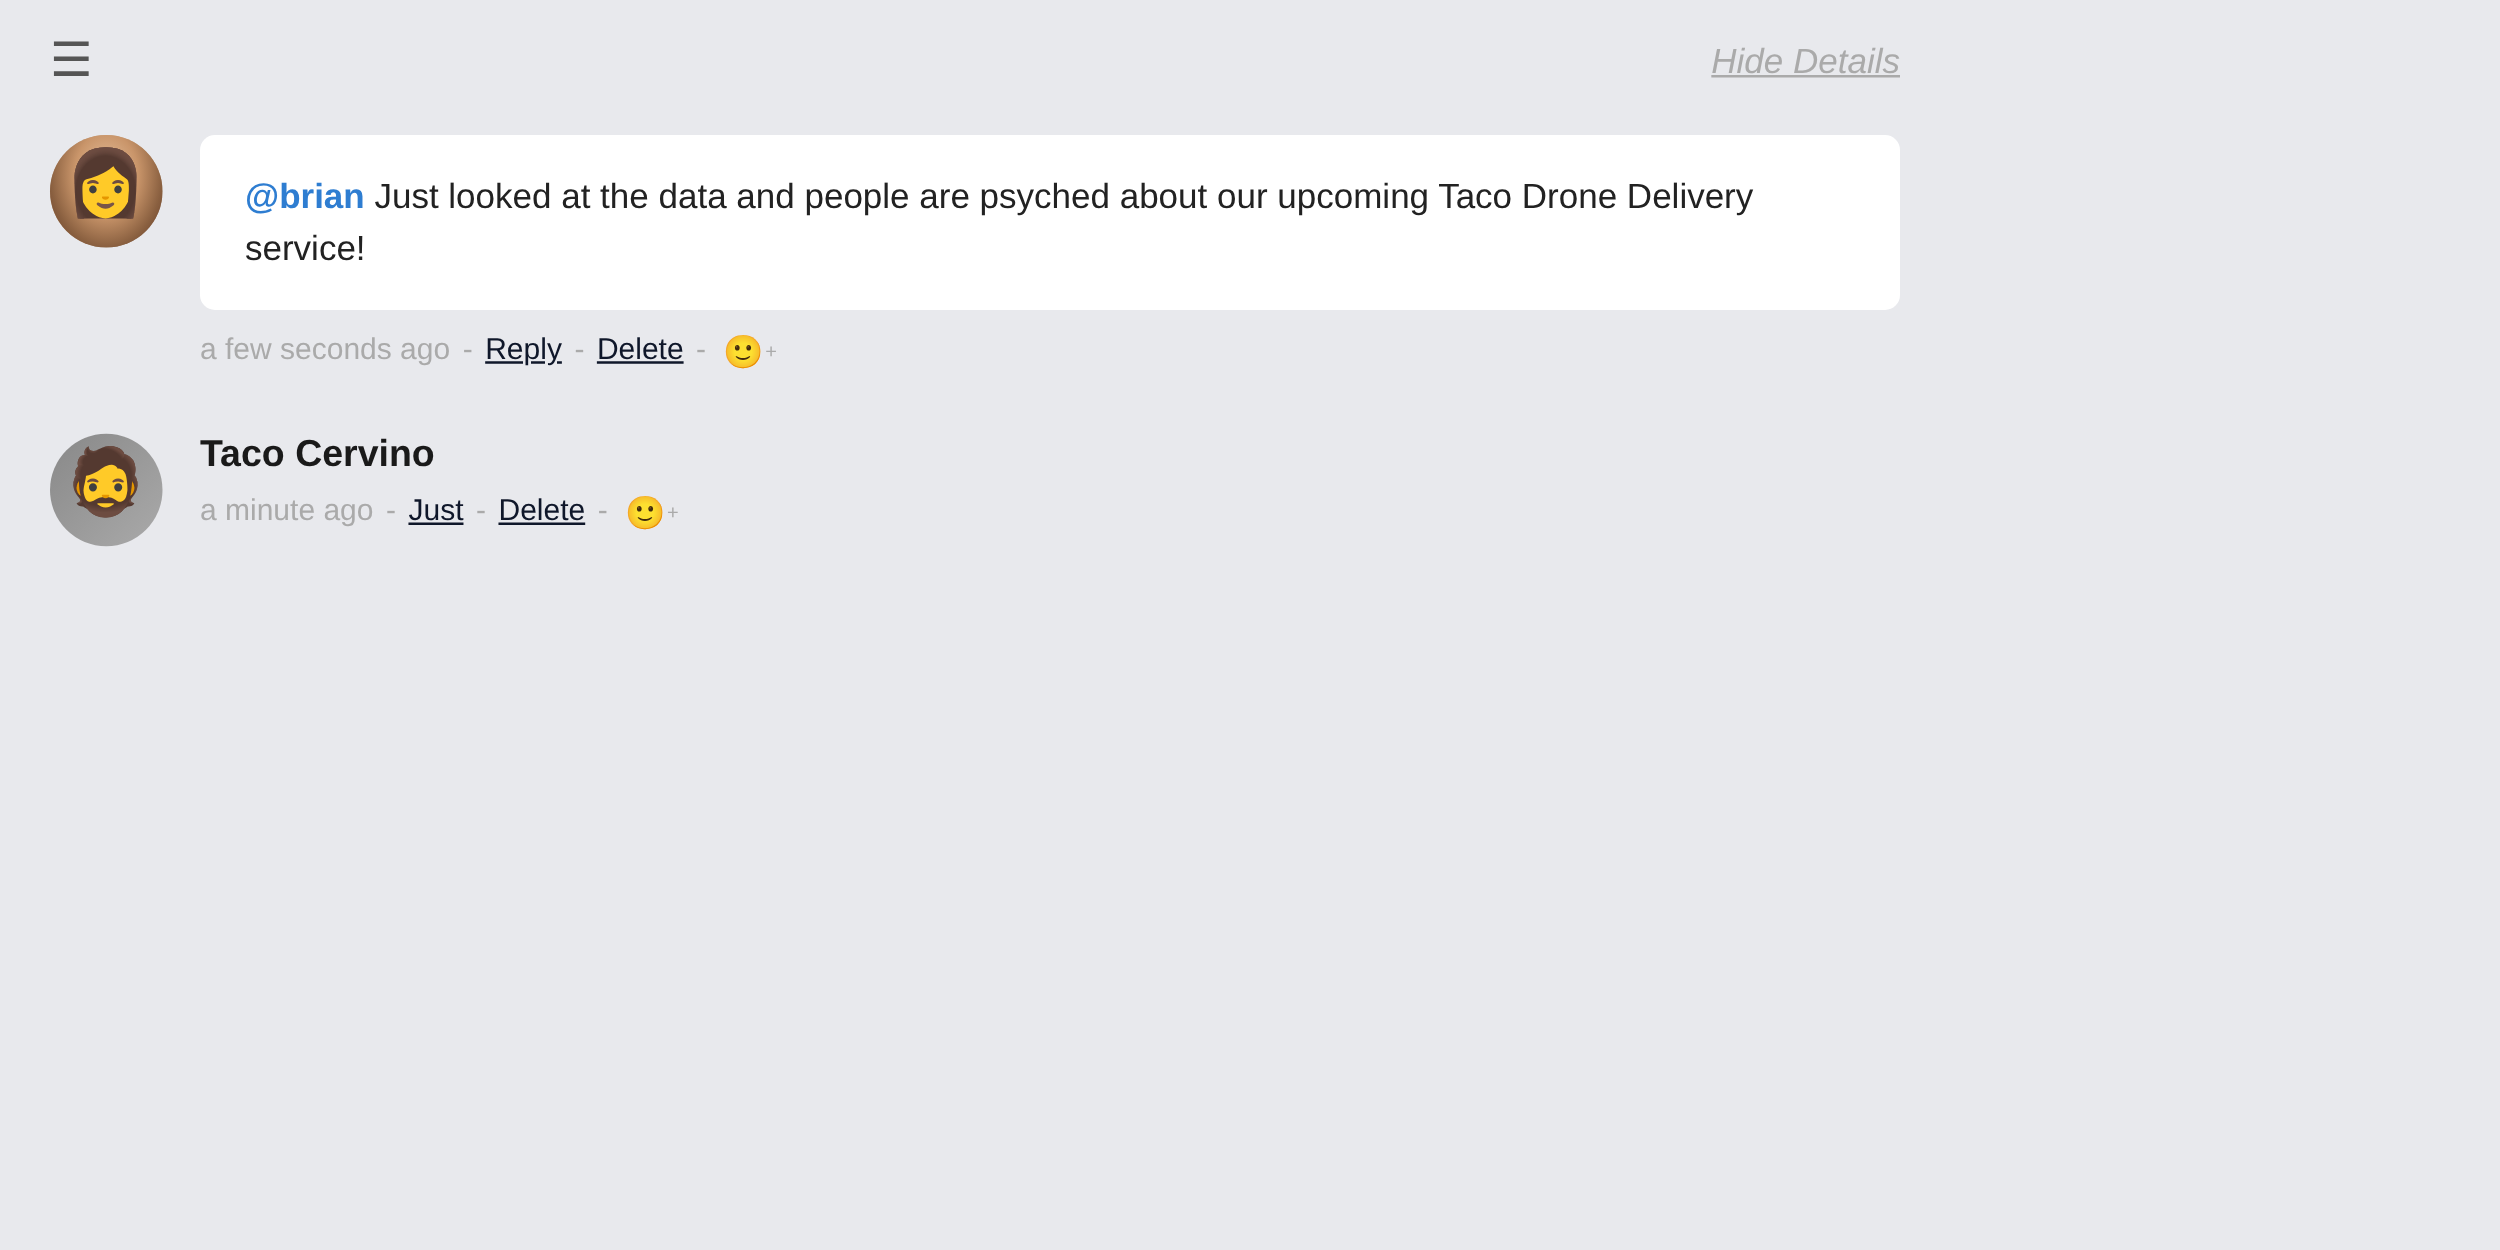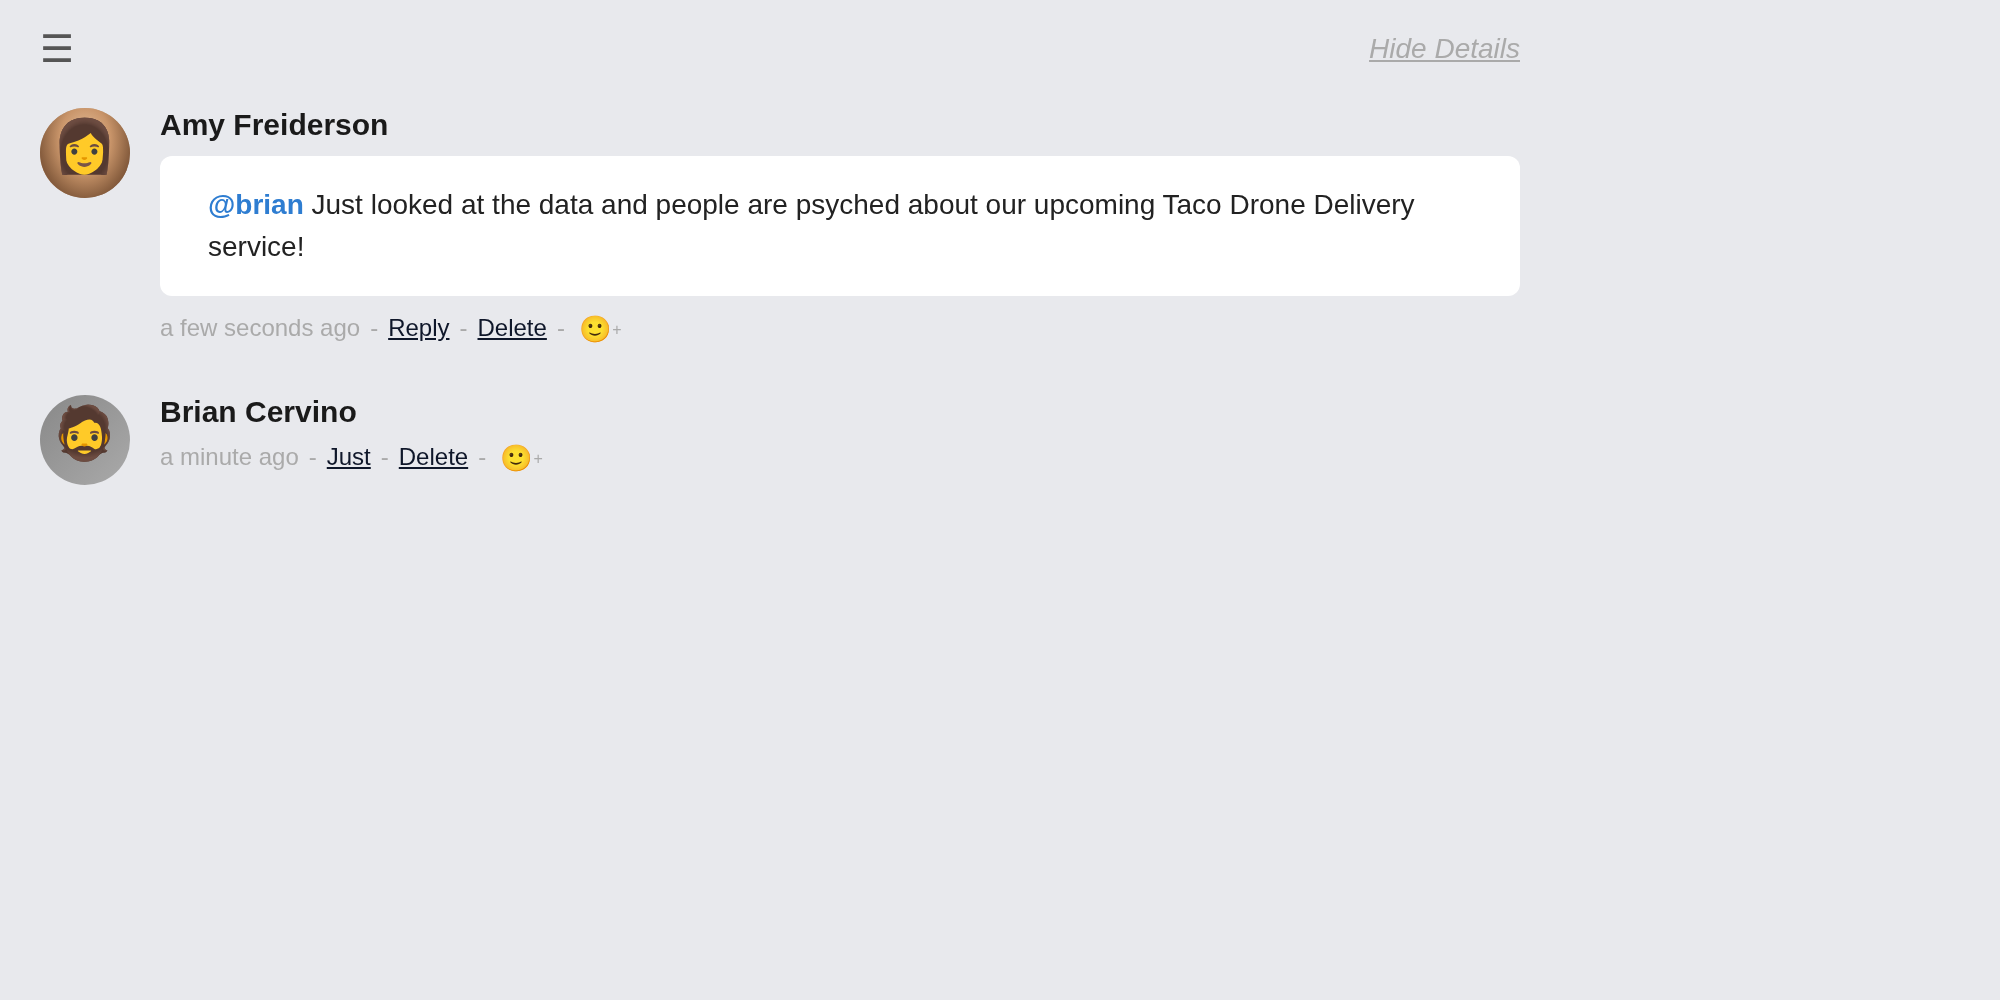--- a/index.html
+++ b/index.html
@@ -116,21 +116,21 @@
     .user-name {
       font-size: 30px;
       font-weight: 800;
       color: #1a1a1a;
       margin-bottom: 14px;
     }
 
     .message-bubble {
       background: #ffffff;
       border-radius: 12px;
-      padding: 28px 48px;
+      padding: 28px 36px;
       margin-bottom: 18px;
     }
 
     .message-text {
       font-size: 28px;
       line-height: 1.5;
       color: #222;
     }
 
     .mention {
@@ -181,42 +181,41 @@
   <div class="header">
     <div class="header-left">
       <span class="activity-icon">☰</span>
     </div>
     <a class="hide-details-link">Hide Details</a>
   </div>
 
   <div class="activity-item">
     <div class="avatar avatar-amy"></div>
     <div class="activity-content">
-      <div class="user-name">Amy Freiderson</div>
       <div class="message-bubble">
         <span class="message-text">
           <span class="mention">@brian</span><span> Just looked at the data and people are psyched about our upcoming Taco Drone Delivery service!</span>
         </span>
       </div>
       <div class="action-row">
         <span class="action-timestamp">a few seconds ago</span>
         <span class="action-separator"> - </span>
         <a class="action-link">Reply</a>
         <span class="action-separator"> - </span>
         <a class="action-link">Delete</a>
         <span class="action-separator"> - </span>
         <span class="emoji-reaction-icon" title="Add reaction">🙂<span style="font-size:16px;vertical-align:super;margin-left:1px;">+</span></span>
       </div>
     </div>
   </div>
 
   <div class="activity-item">
     <div class="avatar avatar-brian"></div>
     <div class="activity-content">
-      <div class="user-name">Brian Cervino</div>
+      <div class="user-name">Taco Cervino</div>
       <div class="action-row">
         <span class="action-timestamp">a minute ago</span>
         <span class="action-separator"> - </span>
         <a class="action-link">Just</a>
         <span class="action-separator"> - </span>
         <a class="action-link">Delete</a>
         <span class="action-separator"> - </span>
         <span class="emoji-reaction-icon" title="Add reaction">🙂<span style="font-size:16px;vertical-align:super;margin-left:1px;">+</span></span>
       </div>
     </div>

